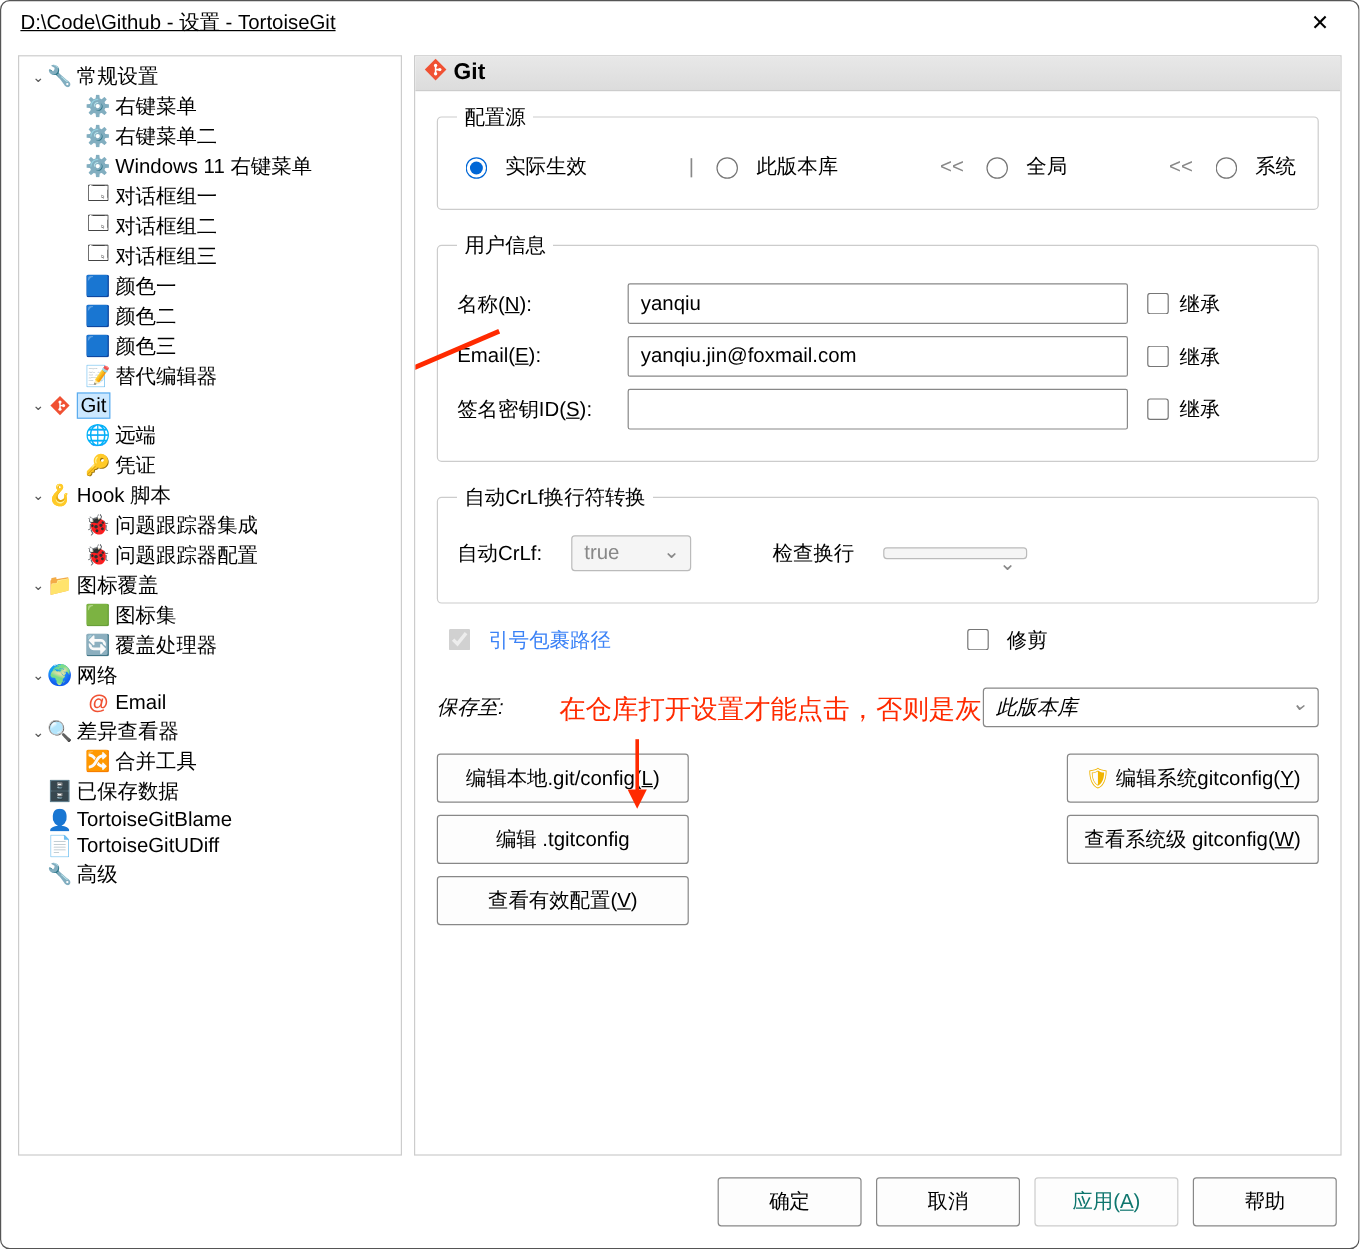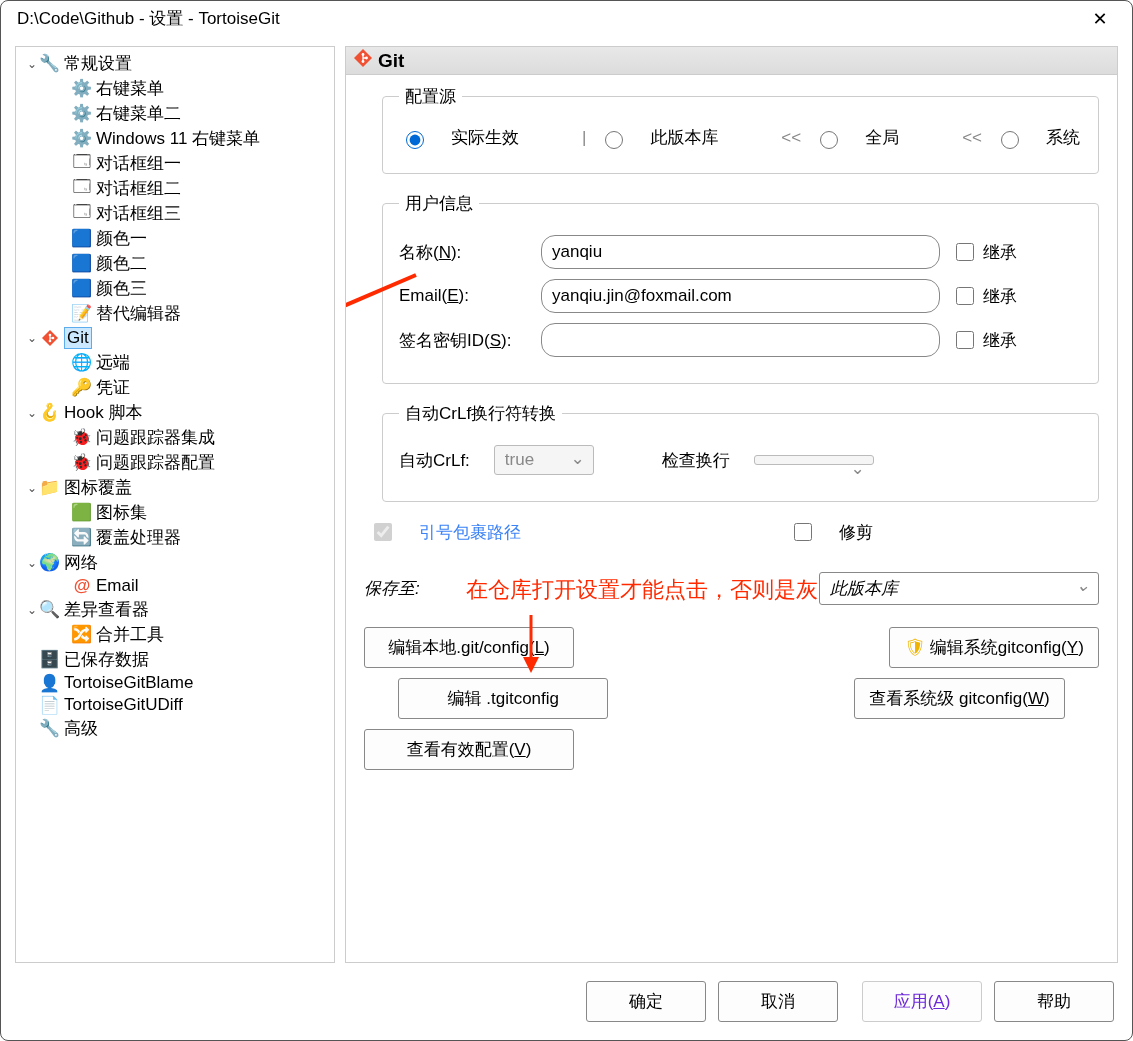--- a/index.html
+++ b/index.html
@@ -1,54 +1,54 @@
 <!DOCTYPE html>
 <html><head>
 <meta charset="utf-8">
 <style>
 * { box-sizing: border-box; font-family: "Segoe UI", "Microsoft YaHei", sans-serif; }
 body { margin: 0; background: #fff; }
 .window { width: 1133px; height: 1041px; border: 1px solid #555; border-radius: 8px; display: flex; flex-direction: column; overflow: hidden; }
 .titlebar { display: flex; align-items: center; justify-content: space-between; padding: 6px 12px 6px 16px; font-size: 17px; }
-.titlebar .title { flex: 1; }
+.titlebar .title { flex: 1; text-decoration: underline; }
 .close-btn { width: 40px; text-align: center; font-size: 18px; cursor: pointer; }
 .content { flex: 1; display: flex; gap: 10px; padding: 10px 14px 8px 14px; overflow: hidden; }
 .sidebar { width: 320px; border: 1px solid #ccc; overflow-y: auto; font-size: 17px; padding: 4px 0; }
 .tree-item { display: flex; align-items: center; padding: 1px 0 1px 8px; cursor: pointer; white-space: nowrap; }
 .tree-item .toggle { width: 16px; display: inline-flex; justify-content: center; color: #555; font-size: 12px; }
 .tree-item .icon { width: 20px; height: 20px; display: inline-flex; align-items: center; justify-content: center; margin-right: 4px; }
 .tree-item.selected .label { background: #cce8ff; border: 1px solid #5cacee; padding: 0 2px; }
 .tree-item.child { padding-left: 56px; }
 .tree-item.top { padding-left: 8px; }
 .tree-item.top .toggle::before { content: "⌄"; }
 .main { flex: 1; display: flex; flex-direction: column; border: 1px solid #ccc; position: relative; overflow: hidden; }
 .main-header { background: linear-gradient(#e8e8e8,#dcdcdc); padding: 2px 8px; display: flex; align-items: center; gap: 6px; font-size: 19px; font-weight: 600; border-bottom: 1px solid #ccc; }
 .main-body { flex: 1; padding: 10px 18px 18px 18px; overflow-y: auto; font-size: 17px; position: relative; }
-fieldset { border: 1px solid #ccc; border-radius: 4px; margin: 0 0 18px 18px; padding: 10px 16px 16px 16px; }
+fieldset { border: 1px solid #ccc; border-radius: 4px; margin: 0 0 18px 0; padding: 10px 16px 16px 16px; }
 legend { padding: 0 6px; font-size: 17px; }
 .radio-row { display: flex; align-items: center; gap: 14px; padding: 8px 2px; }
-.radio-opt { display: flex; align-items: flex-end; gap: 24px; }
+.radio-opt { display: flex; align-items: center; gap: 12px; }
 .radio-opt input { width: 18px; height: 18px; accent-color: #0067d6; }
 .sep { color: #888; font-weight: 300; }
 .form-row { display: flex; align-items: center; gap: 12px; margin: 10px 0; }
 .form-row label { width: 130px; }
-.form-row input[type=text] { flex: 1; min-width: 0; padding: 6px 10px; font-size: 17px; border: 1px solid #888; border-radius: 14px; }
+.form-row input[type=text] { flex: 1; min-width: 0; padding: 6px 10px; font-size: 17px; border: 1px solid #888; border-radius: 2px; }
 .chk { display: flex; align-items: center; gap: 6px; width: 70px; }
 .chk input { width: 18px; height: 18px; }
 .select { border: 1px solid #bbb; background: #f5f5f5; color: #888; padding: 4px 28px 4px 10px; border-radius: 3px; position: relative; display: inline-block; min-width: 100px; }
 .select::after { content: "⌄"; position: absolute; right: 8px; top: 2px; color: #888; }
 .select.enabled { color: #000; border-color: #888; background: #fff; }
 .row-inline { display: flex; align-items: center; gap: 24px; margin: 10px 0; }
 .btn-row { display: flex; gap: 18px; margin: 10px 0; flex-wrap: wrap; }
 .btn { border: 1px solid #888; background: #fdfdfd; padding: 8px 14px; border-radius: 3px; font-size: 17px; cursor: pointer; min-width: 210px; text-align: center; }
 .btn.shield::before { content: "🛡"; margin-right: 4px; color: #f0b400; }
 .annotation { position: absolute; color: #ff2a00; font-size: 22px; pointer-events: none; }
 .footer { display: flex; justify-content: flex-end; gap: 12px; padding: 10px 18px 18px 0; }
 .footer .btn { min-width: 120px; padding: 8px 10px; }
-.footer .btn.disabled { color: #6d28d9; border-color: #ccc; cursor: default; margin-left: 12px; }
+.footer .btn.disabled { color: #0f766e; border-color: #ccc; cursor: default; }
 svg { overflow: visible; }
 .u { text-decoration: underline; }
 </style>
 </head>
 <body>
 
 <div class="window">
   <div class="titlebar">
     <span class="title">D:\Code\Github - 设置 - TortoiseGit</span>
     <span class="close-btn">✕</span>
@@ -290,21 +290,21 @@
         <div class="row-inline" style="margin-top:28px;font-style:italic;">
           <span style="width:100px">保存至:</span>
           <span style="flex:1"></span>
           <span class="select enabled" style="min-width:280px">此版本库</span>
         </div>
 
         <div class="btn-row" style="margin-top:22px; justify-content:space-between;">
           <button class="btn">编辑本地.git/config(<span class="u">L</span>)</button>
           <button class="btn shield">编辑系统gitconfig(<span class="u">Y</span>)</button>
         </div>
-        <div class="btn-row" style="justify-content:center;">
+        <div class="btn-row" style="justify-content:space-between;">
           <button class="btn">编辑 .tgitconfig</button>
           <span style="min-width:210px"></span>
           <button class="btn">查看系统级 gitconfig(<span class="u">W</span>)</button>
         </div>
         <div class="btn-row">
           <button class="btn">查看有效配置(<span class="u">V</span>)</button>
         </div>
 
         <svg style="position:absolute; top:190px; left:-180px; pointer-events:none" width="260" height="110">
           <defs>

